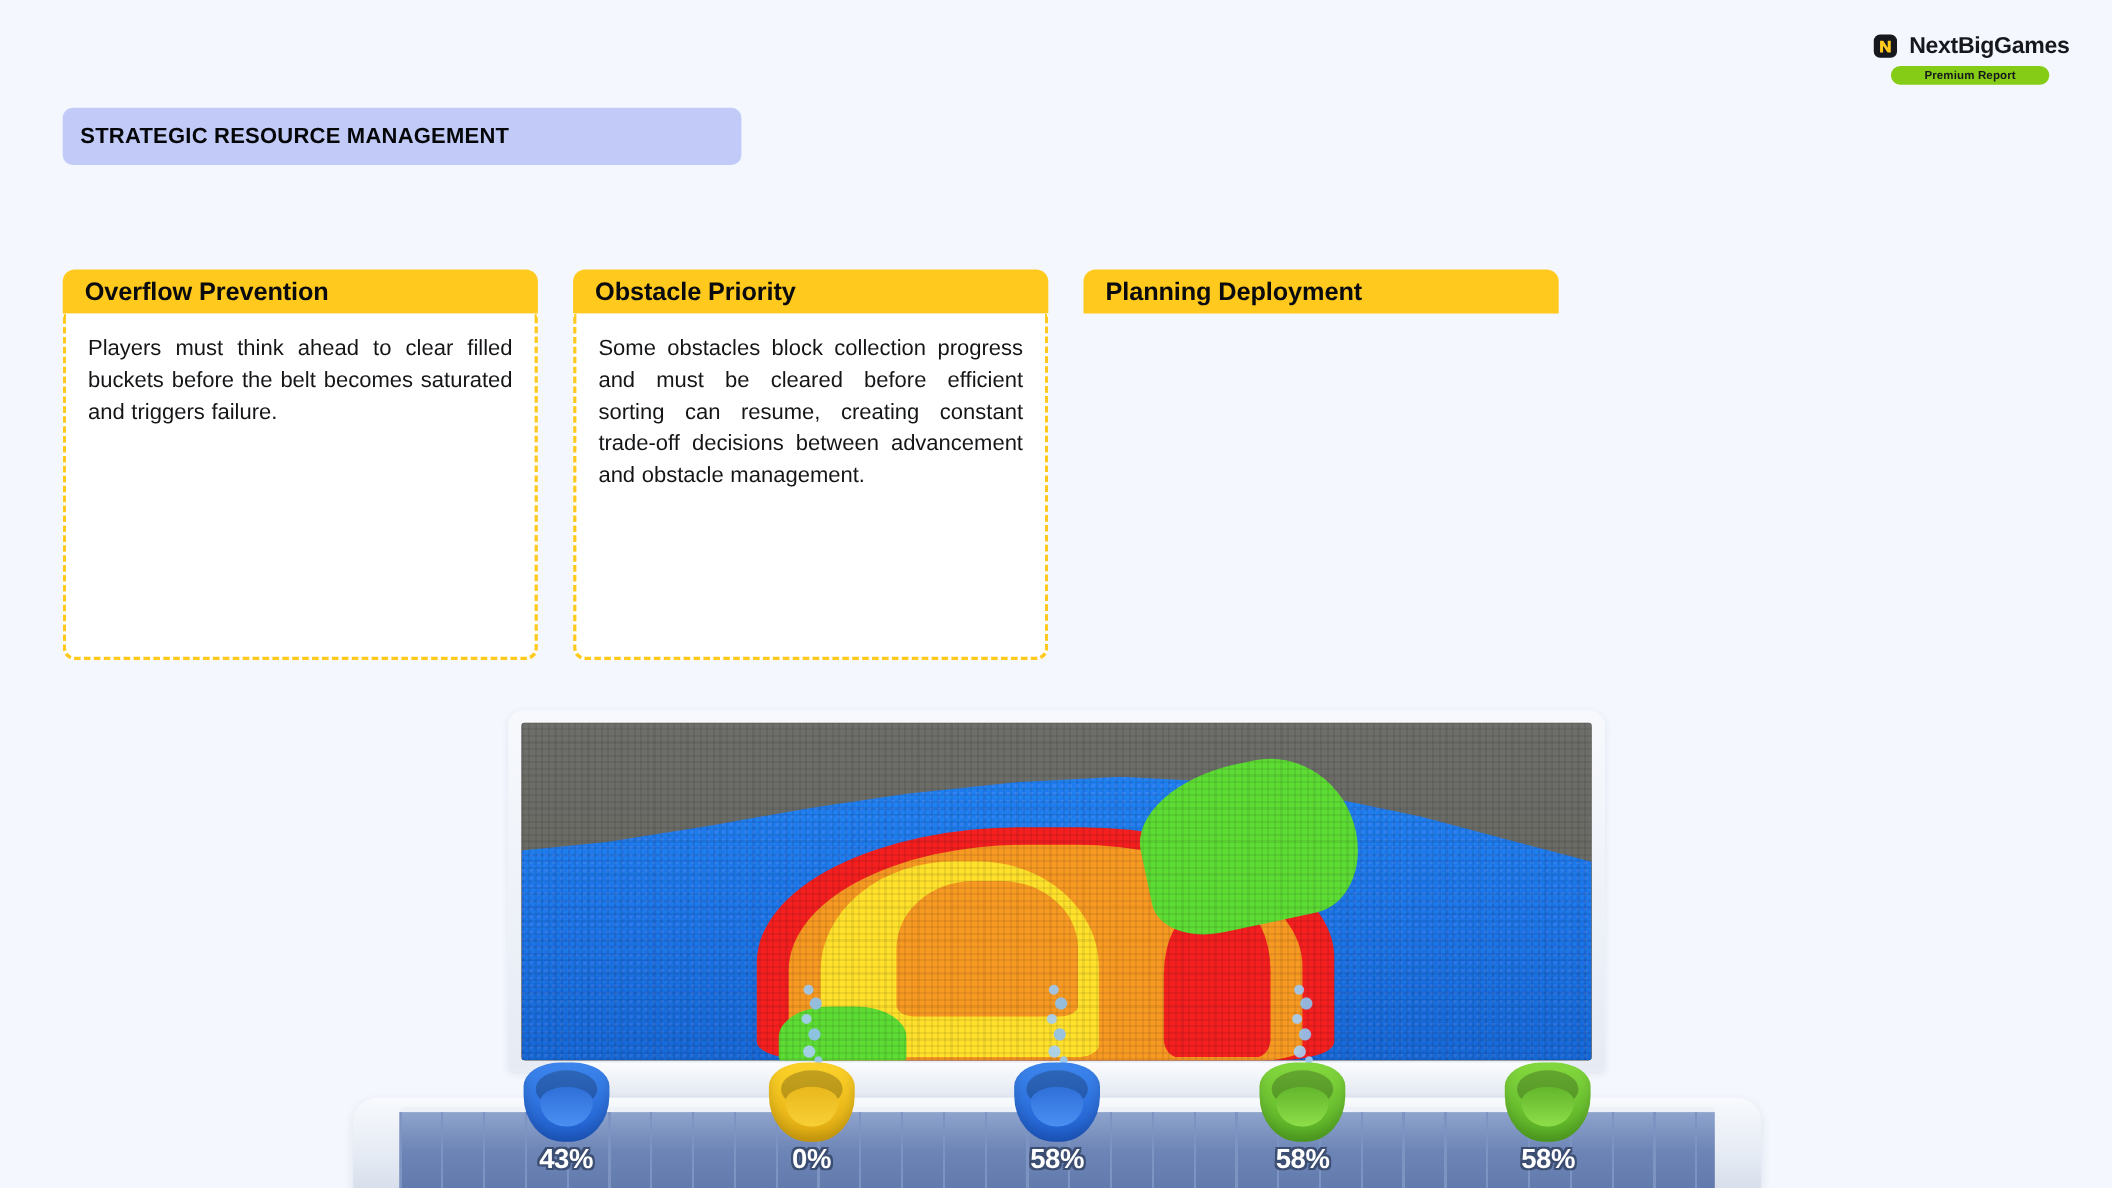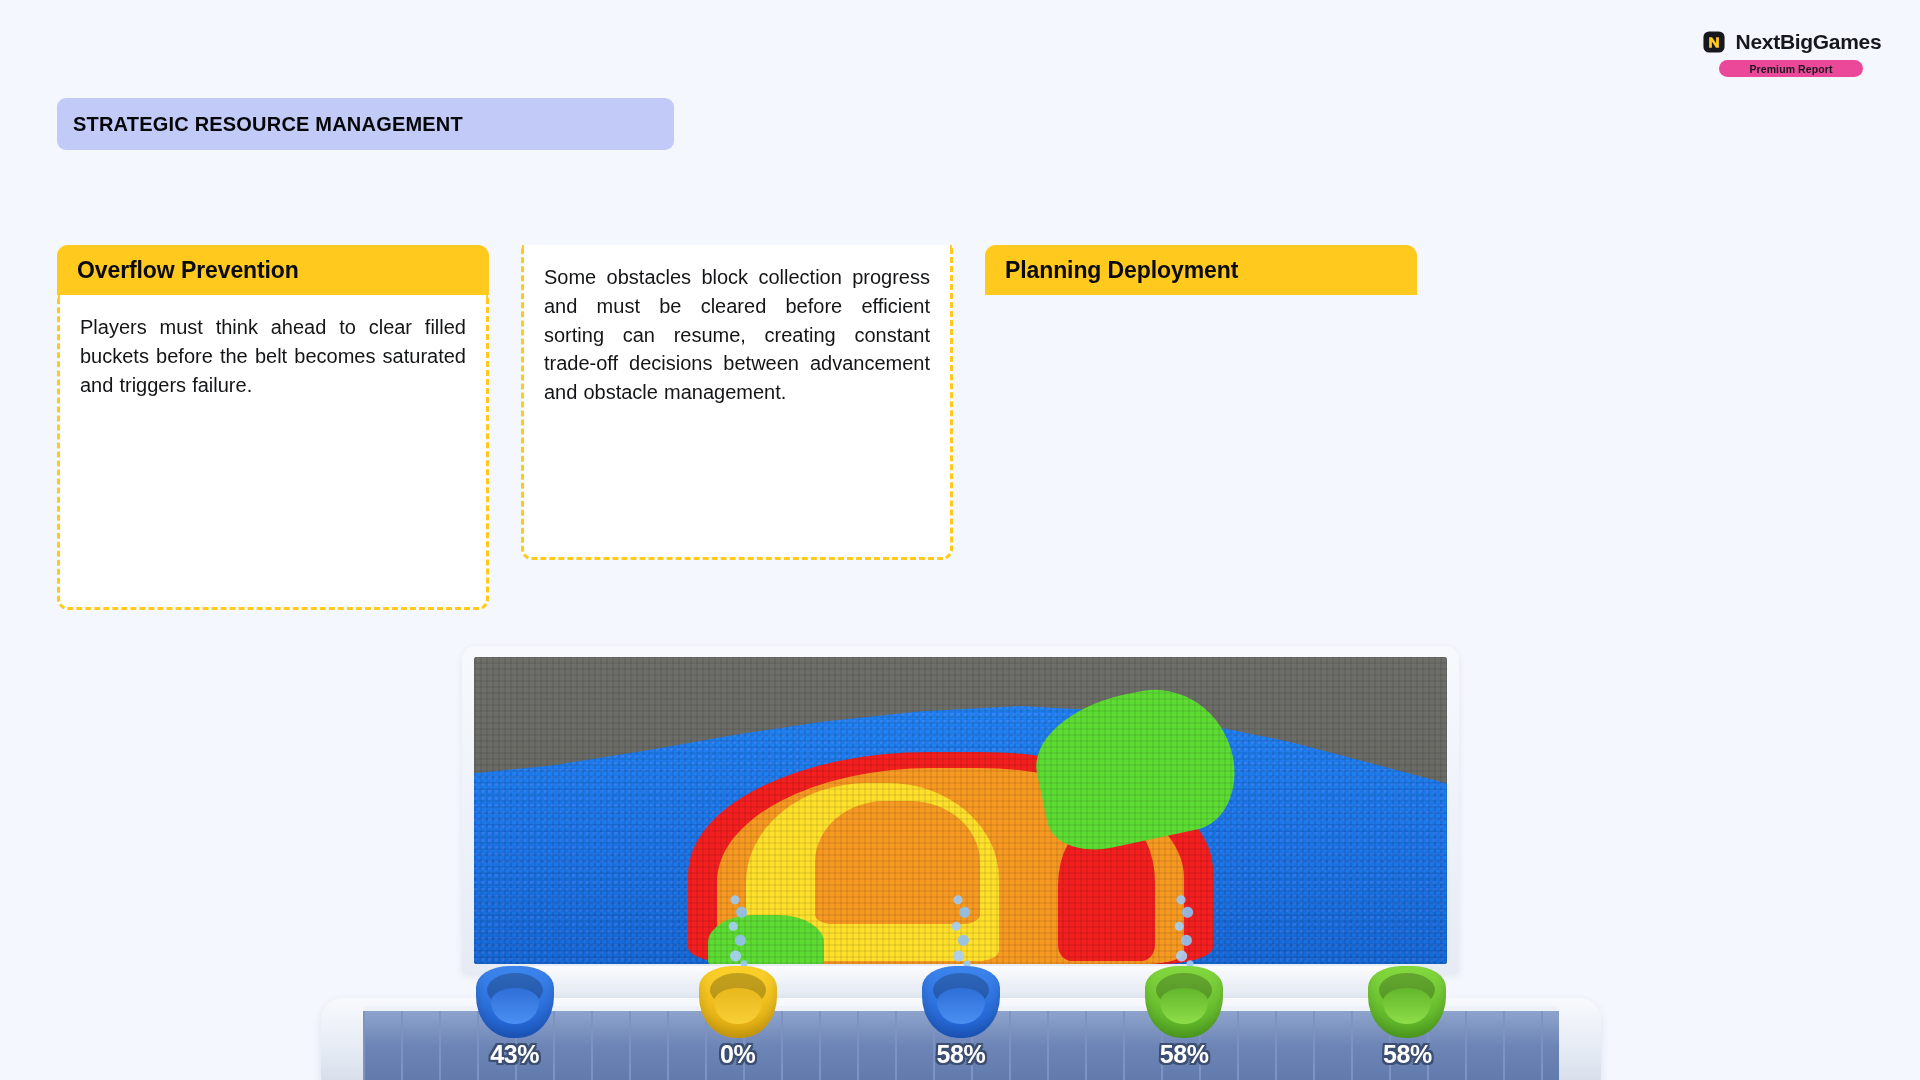--- a/index.html
+++ b/index.html
@@ -44,21 +44,21 @@
     font-size: 21px;
     font-weight: bold;
     color: #16181d;
     letter-spacing: -0.3px;
     white-space: nowrap;
   }
   .brand-badge {
     margin-top: 5px;
     width: 144px;
     height: 17px;
-    background: #ec4899;
+    background: #84cc16;
     border-radius: 9px;
     display: flex;
     align-items: center;
     justify-content: center;
   }
   .brand-badge span {
     font-size: 10.5px;
     font-weight: bold;
     color: #16181d;
     letter-spacing: 0.1px;
@@ -93,21 +93,21 @@
     width: 1824px;
     display: flex;
     gap: 32px;
   }
   .card {
     width: 432px;
     height: 366px;
     position: relative;
   }
   .card-header {
-    height: 50px;
+    height: 40px;
     background: #ffc91d;
     border-radius: 11px 11px 0 0;
     display: flex;
     align-items: center;
     padding: 0 20px;
   }
   .card-header h2 {
     font-size: 23px;
     font-weight: bold;
     color: #0a0b0e;
@@ -386,20 +386,23 @@
       <div class="card-header">
         <h2>Overflow Prevention</h2>
       </div>
       <div class="card-body">
         <p>Players must think ahead to clear filled buckets before the belt becomes saturated and triggers failure.</p>
       </div>
     </div>
 
 
     <div class="card">
+      <div class="card-header">
+        <h2>Obstacle Priority</h2>
+      </div>
       <div class="card-body">
         <p>Some obstacles block collection progress and must be cleared before efficient sorting can resume, creating constant trade-off decisions between advancement and obstacle management.</p>
       </div>
     </div>
 
     <div class="card">
       <div class="card-header">
         <h2>Planning Deployment</h2>
       </div>
     </div>

